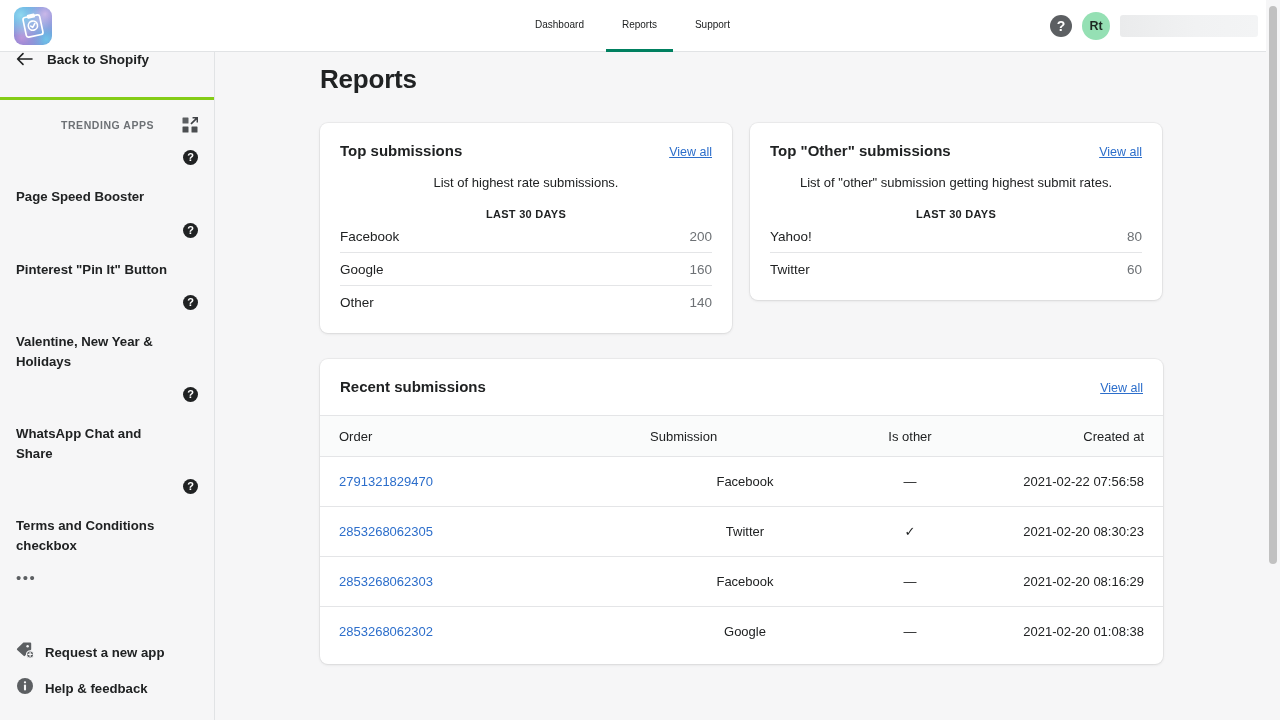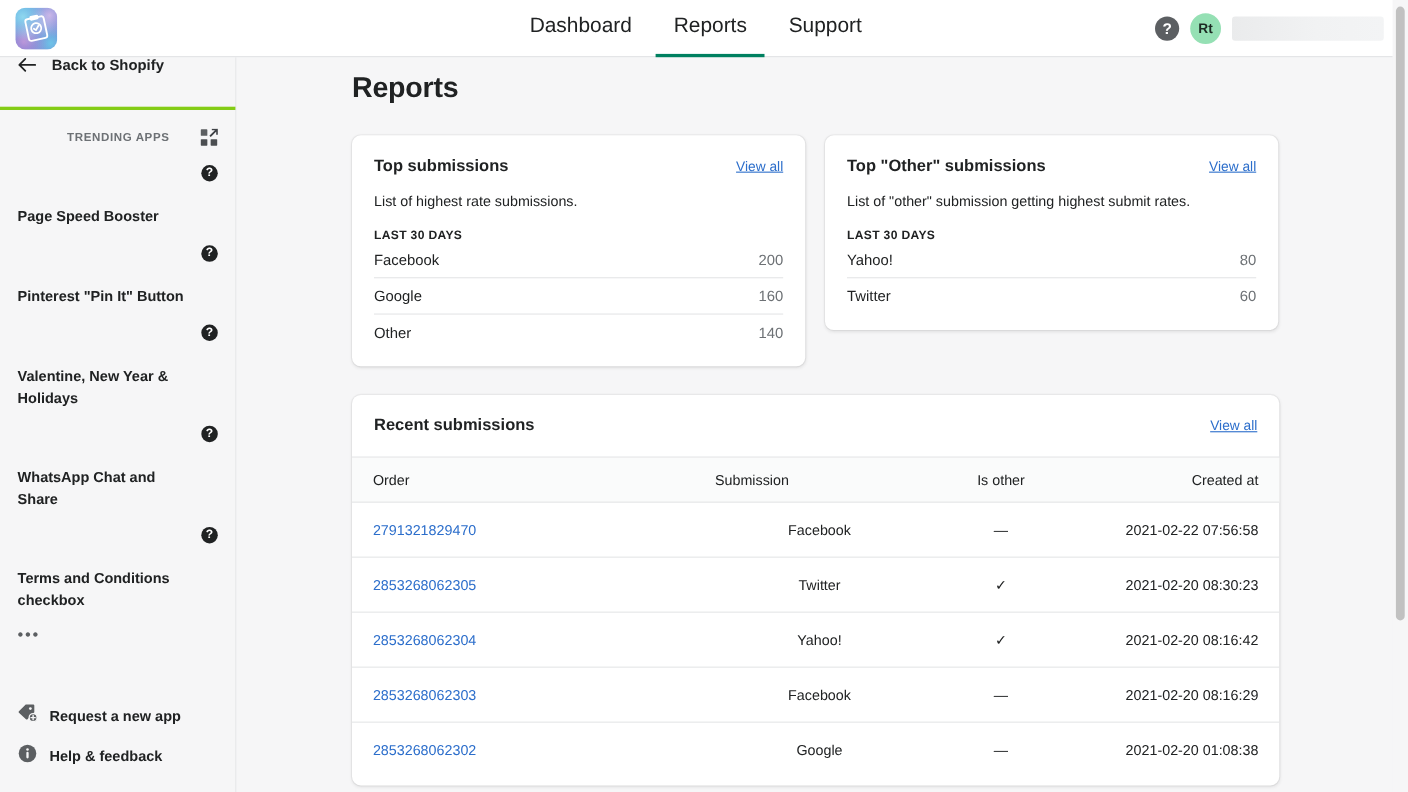--- a/index.html
+++ b/index.html
@@ -58,21 +58,21 @@
     display: flex;
     justify-content: center;
     align-items: stretch;
     height: 52px;
     gap: 6px;
   }
   .nav-item {
     display: flex;
     align-items: center;
     padding: 0 16px;
-    font-size: 19px;
+    font-size: 10px;
     font-weight: 400;
     color: #202223;
     height: 52px;
     border-bottom: 3px solid transparent;
     cursor: pointer;
     white-space: nowrap;
   }
   .nav-item.active {
     border-bottom-color: #008060;
   }
@@ -229,20 +229,21 @@
     color: #202223;
     letter-spacing: -.2px;
     margin: 12px 0 0 105px;
   }
 
   .cards-row {
     display: flex;
     gap: 18px;
     margin: 28px 0 0 105px;
     width: 843px;
+    text-align: center;
   }
 
   .card {
     background: #fff;
     border-radius: 8px;
     box-shadow: 0 0 0 1px rgba(63,63,68,.05), 0 1px 3px 0 rgba(63,63,68,.12);
   }
   .card.half { width: 412px; }
   .card.full { width: 843px; margin: 26px 0 0 105px; }
 
@@ -510,26 +511,20 @@
             <td class="col-other">—</td>
             <td class="col-created">2021-02-22 07:56:58</td>
           </tr>
           <tr>
             <td class="col-order"><span class="order-link">2853268062305</span></td>
             <td class="col-sub">Twitter</td>
             <td class="col-other check">✓</td>
             <td class="col-created">2021-02-20 08:30:23</td>
           </tr>
           <tr>
-            <td class="col-order"><span class="order-link">2853268062304</span></td>
-            <td class="col-sub">Yahoo!</td>
-            <td class="col-other check">✓</td>
-            <td class="col-created">2021-02-20 08:16:42</td>
-          </tr>
-          <tr>
             <td class="col-order"><span class="order-link">2853268062303</span></td>
             <td class="col-sub">Facebook</td>
             <td class="col-other">—</td>
             <td class="col-created">2021-02-20 08:16:29</td>
           </tr>
           <tr>
             <td class="col-order"><span class="order-link">2853268062302</span></td>
             <td class="col-sub">Google</td>
             <td class="col-other">—</td>
             <td class="col-created">2021-02-20 01:08:38</td>

